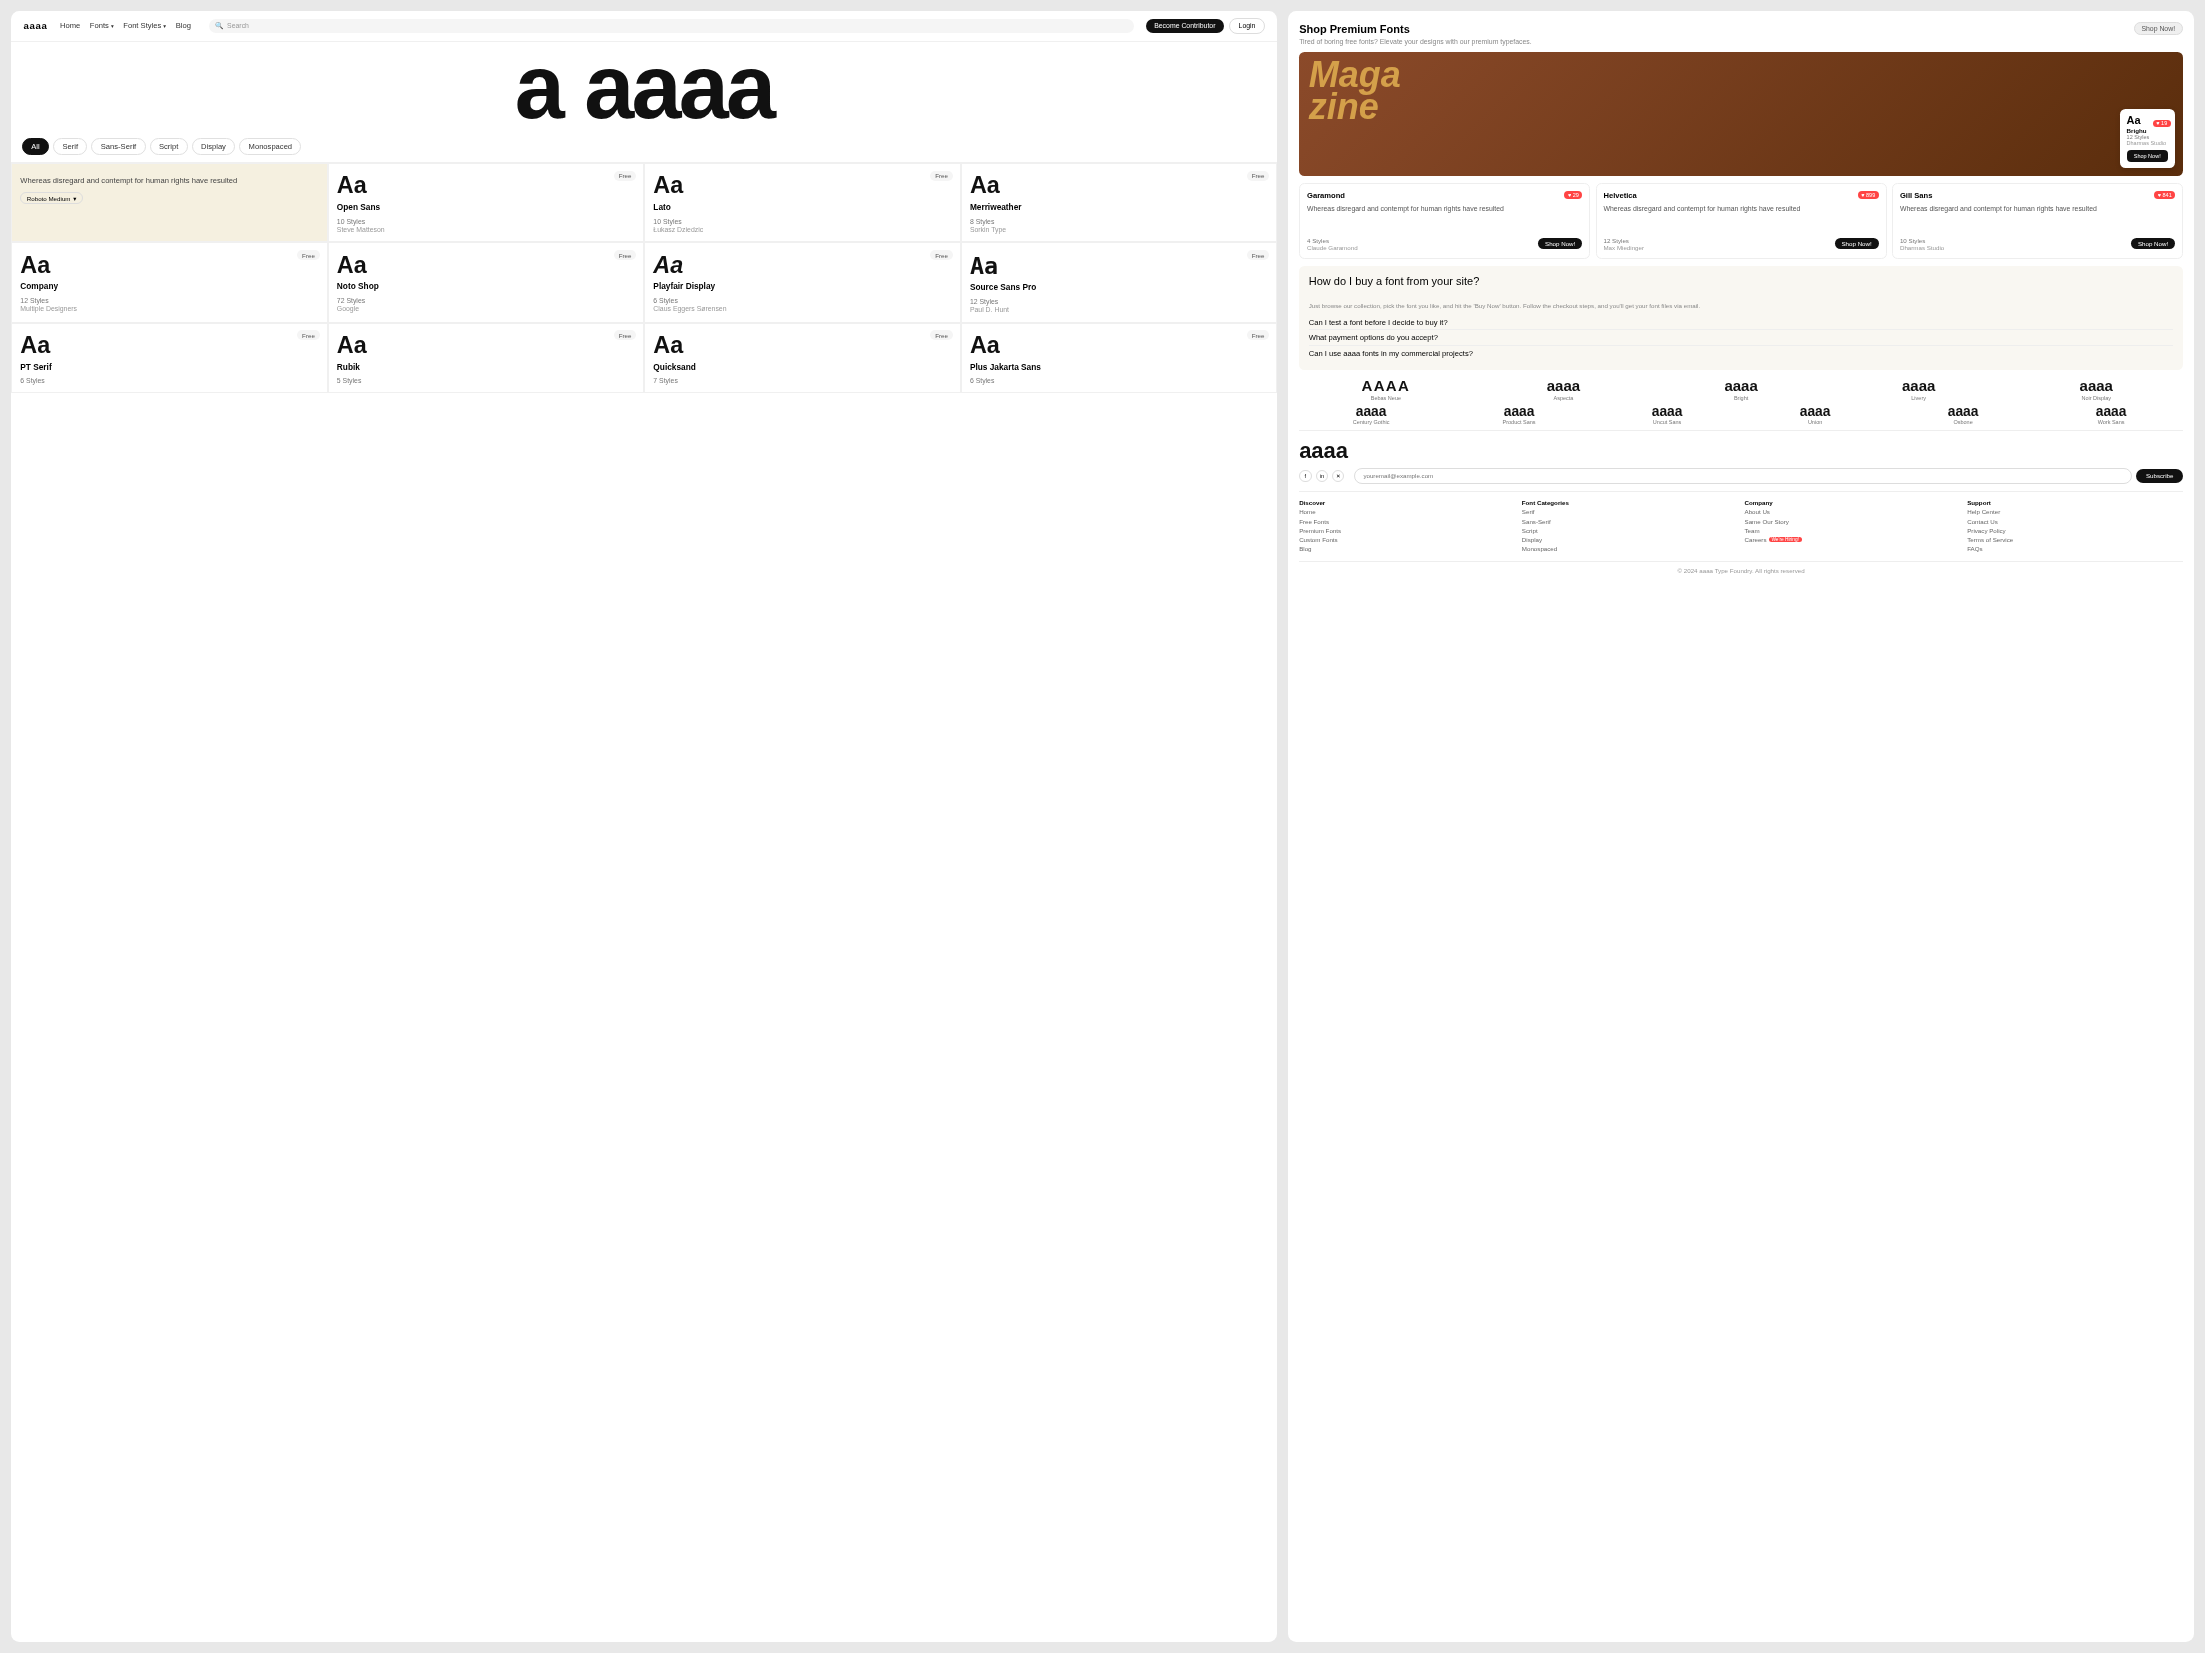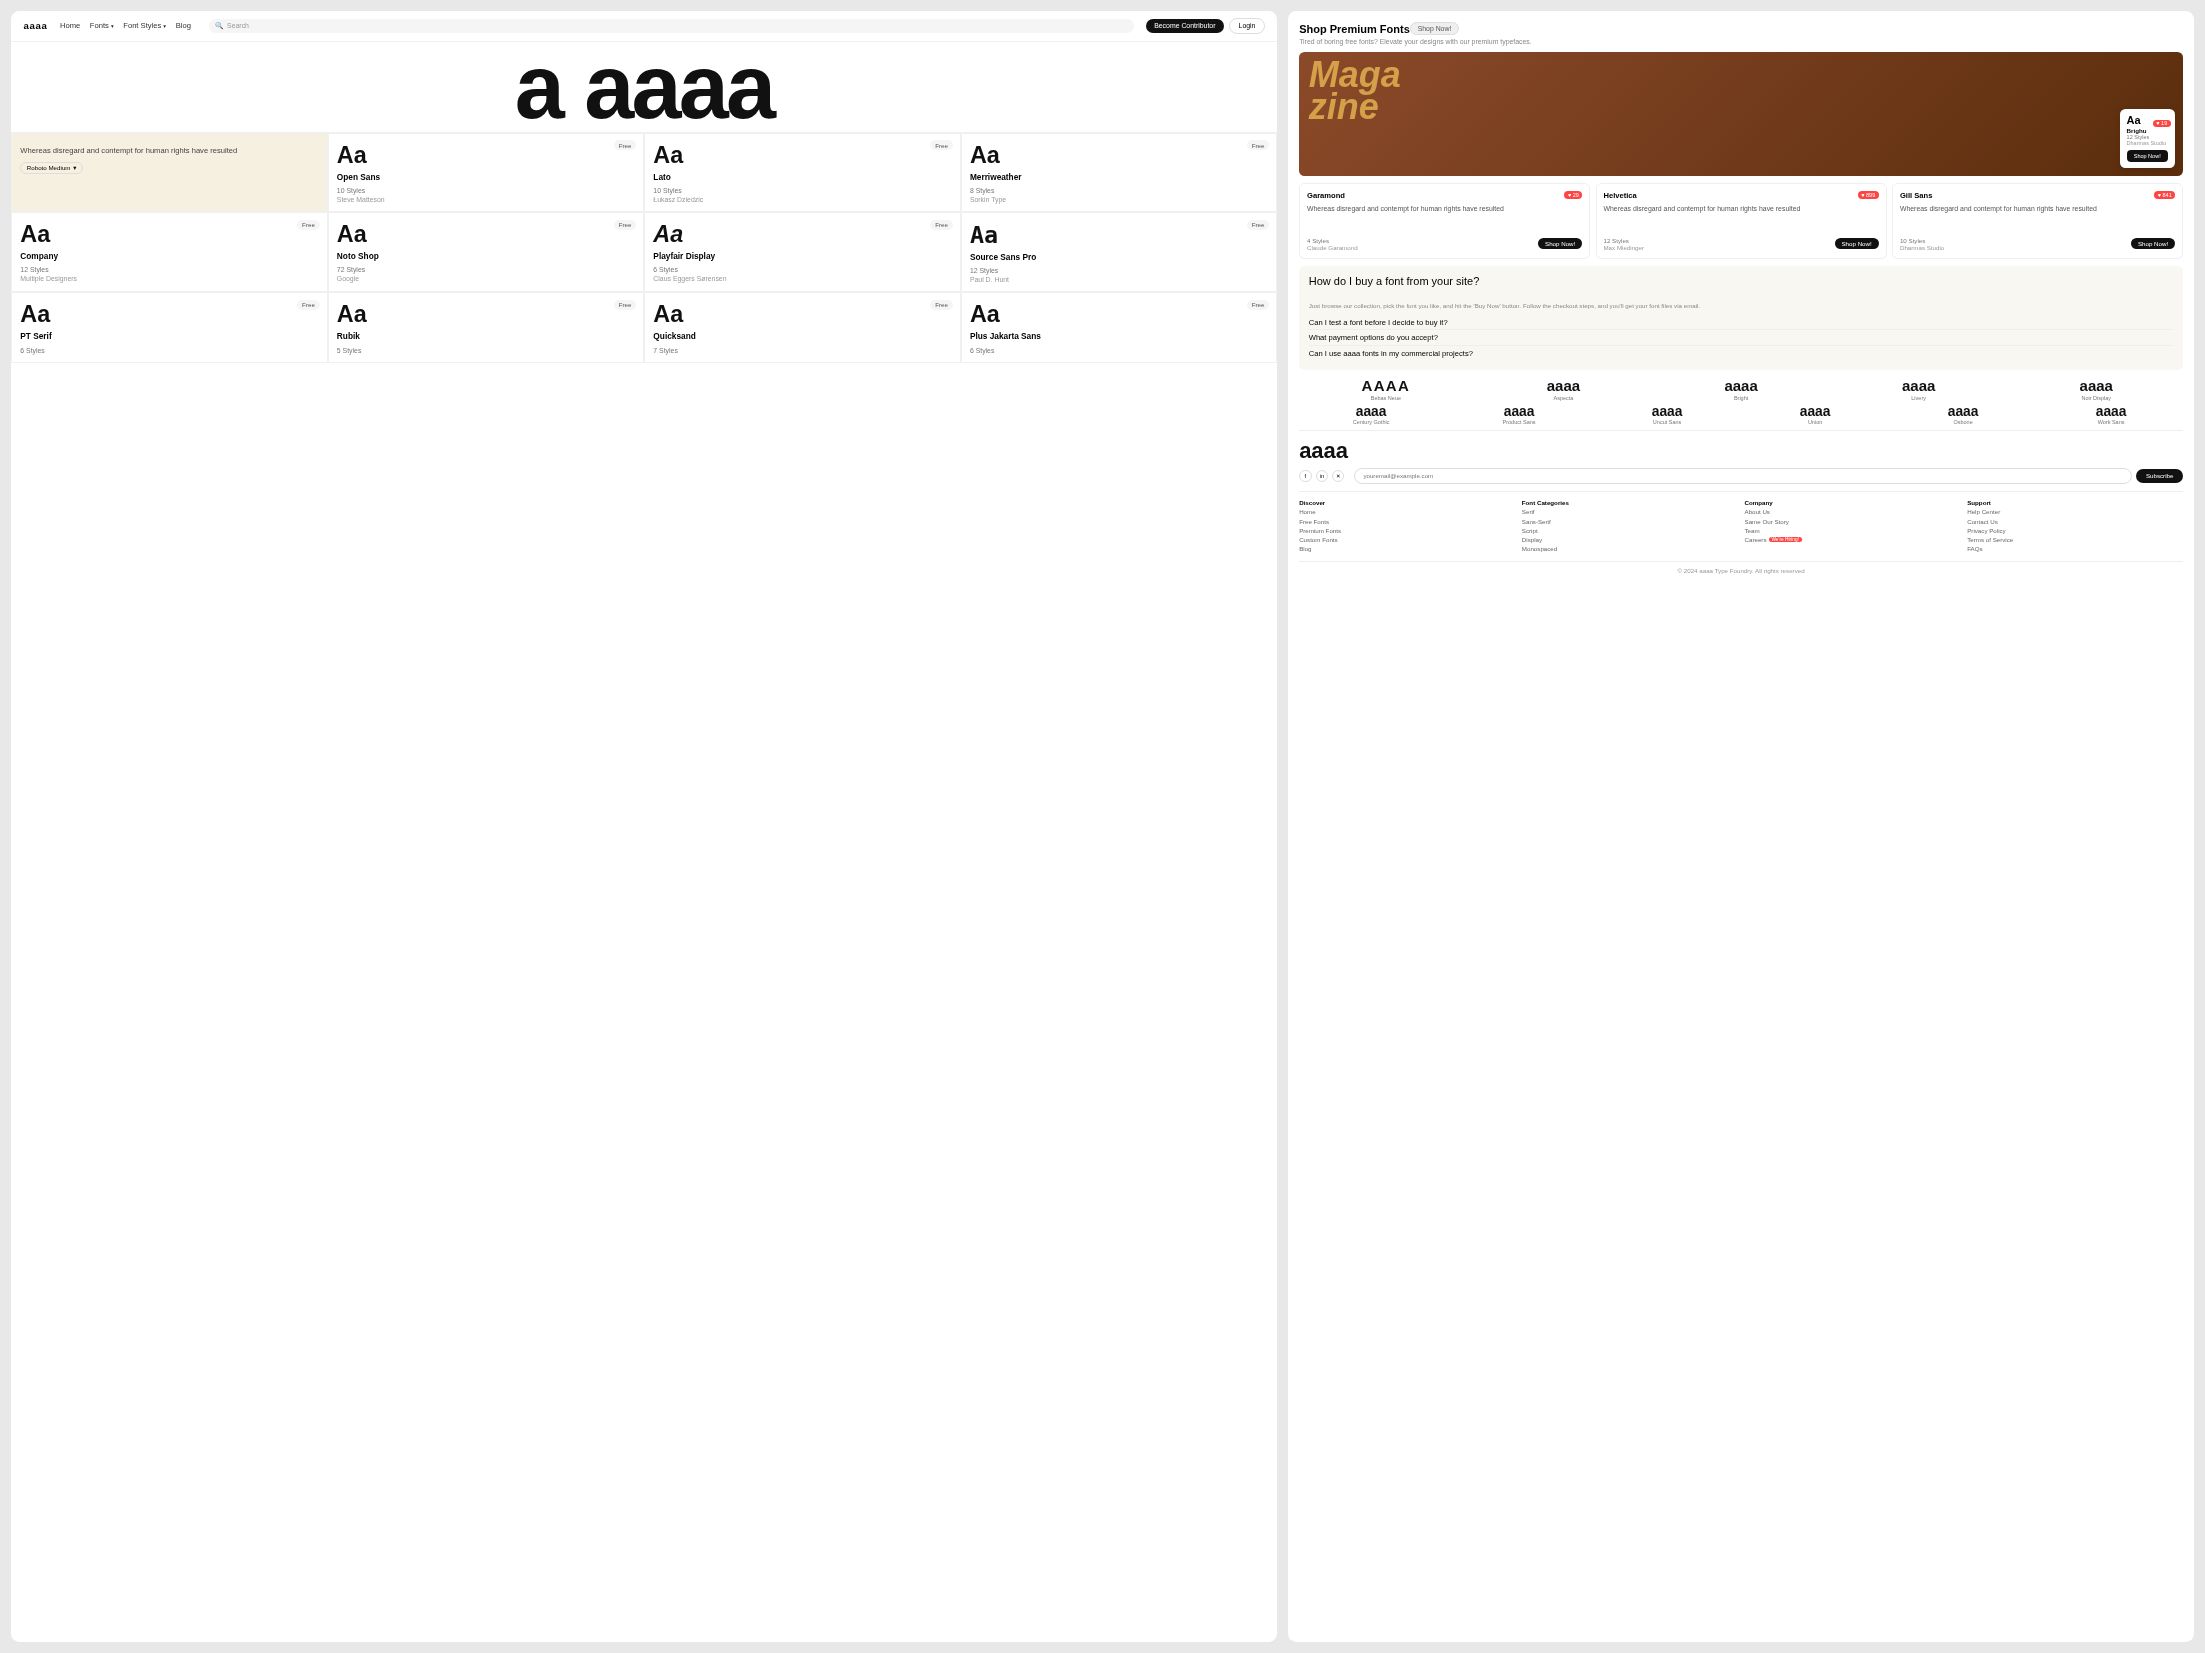--- a/index.html
+++ b/index.html
@@ -209,20 +209,21 @@
     .right-panel {
       background: #fff;
       border-radius: 8.3px;
       overflow-y: auto;
       flex: 1;
       padding: 11px;
     }
 
     .shop-header {
       display: flex;
+      justify-content: space-between;
       align-items: center;
       margin-bottom: 2.8px;
     }
     .shop-title {
       font-size: 11px;
       font-weight: 700;
     }
     .shop-now-link {
       font-size: 6.9px;
       color: #555;
@@ -552,20 +553,28 @@
     </div>
     <div class="nav-actions">
       <button class="btn-contribute">Become Contributor</button>
       <button class="btn-login">Login</button>
     </div>
   </nav>
 
 
   <div class="big-font-display">a aaaa</div>
 
+  <div class="filter-tabs">
+    <div class="filter-tab active">All</div>
+    <div class="filter-tab">Serif</div>
+    <div class="filter-tab">Sans-Serif</div>
+    <div class="filter-tab">Script</div>
+    <div class="filter-tab">Display</div>
+    <div class="filter-tab">Monospaced</div>
+  </div>
 
   <div class="font-grid">
 
     <div class="font-card featured">
       <p class="font-card-preview">Whereas disregard and contempt for human rights have resulted</p>
       <div class="font-card-dropdown">
         <span>Roboto Medium</span>
         <span>▾</span>
       </div>
     </div>

